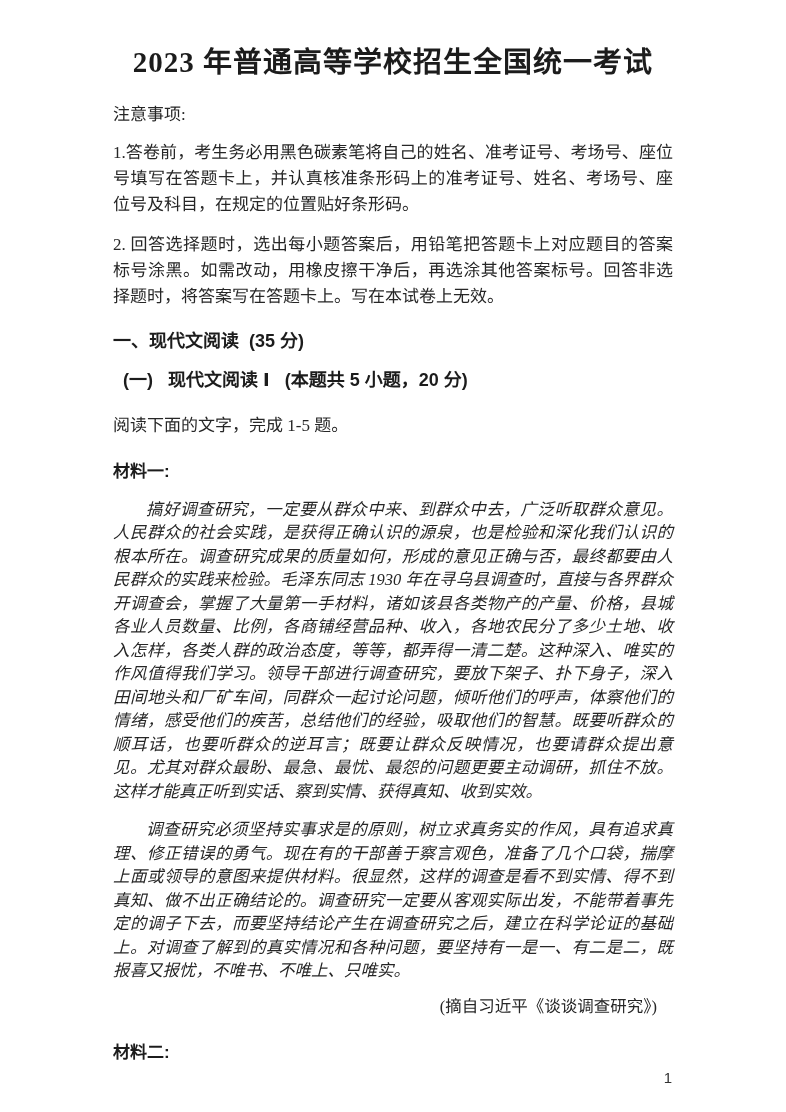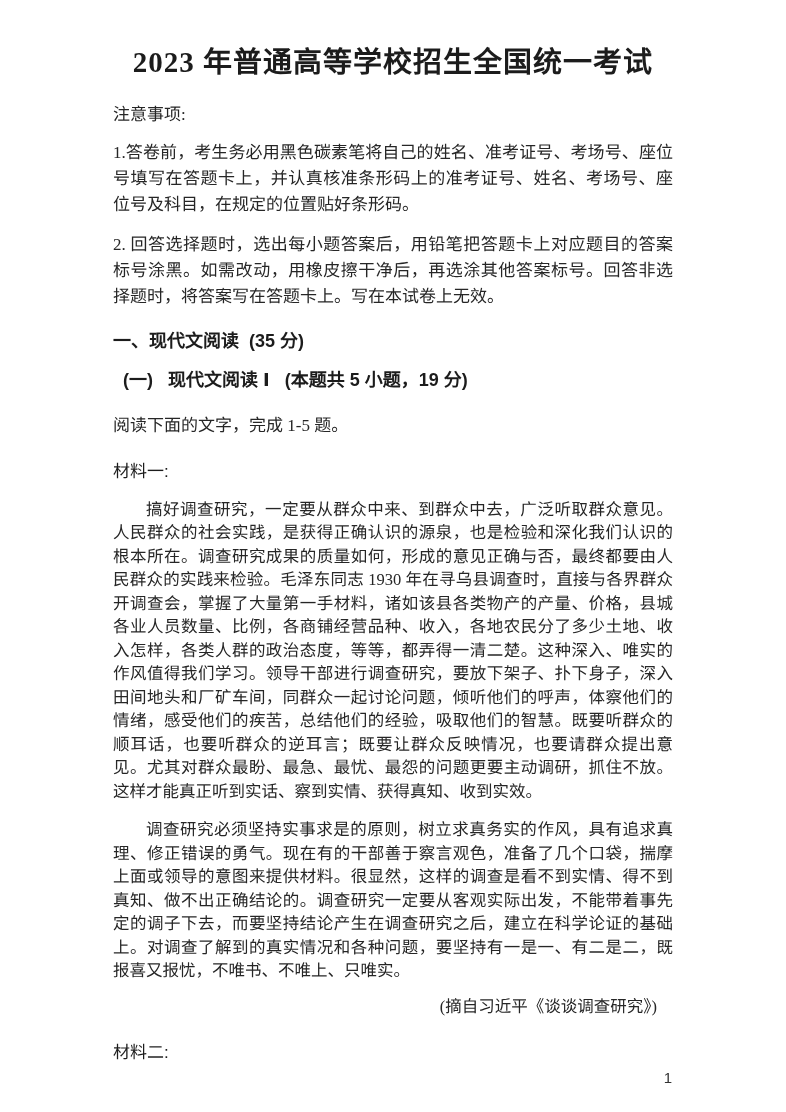--- a/index.html
+++ b/index.html
@@ -70,31 +70,32 @@
     white-space: pre-wrap;
   }
   .instruction {
     margin: 22px 0 0 0;
     font-size: 17px;
     line-height: 1.3;
   }
   .material-label {
     margin-top: 24px;
     font-size: 17px;
-    font-weight: normal;
+    font-weight: bold;
     line-height: 1.3;
     color: #1c1c1c;
     font-family: "Liberation Sans", "DejaVu Sans", sans-serif;
   }
   .body-para {
     margin: 15px 0 0 0;
     font-size: 16.5px;
     line-height: 23.5px;
     text-align: justify;
     text-indent: 2em;
+    font-style: italic;
   }
   .attribution {
     margin: 12px 16px 0 0;
     font-size: 16.5px;
     line-height: 23.5px;
     text-align: right;
   }
   .page-number {
     position: absolute;
     right: 46px;
@@ -114,21 +115,21 @@
 
   <div class="notice-label">注意事项:</div>
 
   <p class="notice-item">1.答卷前，考生务必用黑色碳素笔将自己的姓名、准考证号、考场号、座位号填写在答题卡上，并认真核准条形码上的准考证号、姓名、考场号、座位号及科目，在规定的位置贴好条形码。</p>
 
   <p class="notice-item">2. 回答选择题时，选出每小题答案后，用铅笔把答题卡上对应题目的答案标号涂黑。如需改动，用橡皮擦干净后，再选涂其他答案标号。回答非选择题时，将答案写在答题卡上。写在本试卷上无效。</p>
 
 
   <h3 class="sec-heading">一、现代文阅读  (35 分)</h3>
 
-  <h4 class="subsec-heading">(一)   现代文阅读 Ⅰ   (本题共 5 小题，19 分)</h4>
+  <h4 class="subsec-heading">(一)   现代文阅读 Ⅰ   (本题共 5 小题，20 分)</h4>
 
   <p class="instruction">阅读下面的文字，完成 1-5 题。</p>
 
   <div class="material-label">材料一:</div>
 
   <p class="body-para">搞好调查研究，一定要从群众中来、到群众中去，广泛听取群众意见。人民群众的社会实践，是获得正确认识的源泉，也是检验和深化我们认识的根本所在。调查研究成果的质量如何，形成的意见正确与否，最终都要由人民群众的实践来检验。毛泽东同志 1930 年在寻乌县调查时，直接与各界群众开调查会，掌握了大量第一手材料，诸如该县各类物产的产量、价格，县城各业人员数量、比例，各商铺经营品种、收入，各地农民分了多少土地、收入怎样，各类人群的政治态度，等等，都弄得一清二楚。这种深入、唯实的作风值得我们学习。领导干部进行调查研究，要放下架子、扑下身子，深入田间地头和厂矿车间，同群众一起讨论问题，倾听他们的呼声，体察他们的情绪，感受他们的疾苦，总结他们的经验，吸取他们的智慧。既要听群众的顺耳话，也要听群众的逆耳言；既要让群众反映情况，也要请群众提出意见。尤其对群众最盼、最急、最忧、最怨的问题更要主动调研，抓住不放。这样才能真正听到实话、察到实情、获得真知、收到实效。</p>
 
   <p class="body-para">调查研究必须坚持实事求是的原则，树立求真务实的作风，具有追求真理、修正错误的勇气。现在有的干部善于察言观色，准备了几个口袋，揣摩上面或领导的意图来提供材料。很显然，这样的调查是看不到实情、得不到真知、做不出正确结论的。调查研究一定要从客观实际出发，不能带着事先定的调子下去，而要坚持结论产生在调查研究之后，建立在科学论证的基础上。对调查了解到的真实情况和各种问题，要坚持有一是一、有二是二，既报喜又报忧，不唯书、不唯上、只唯实。</p>
 
   <p class="attribution">(摘自习近平《谈谈调查研究》)</p>

